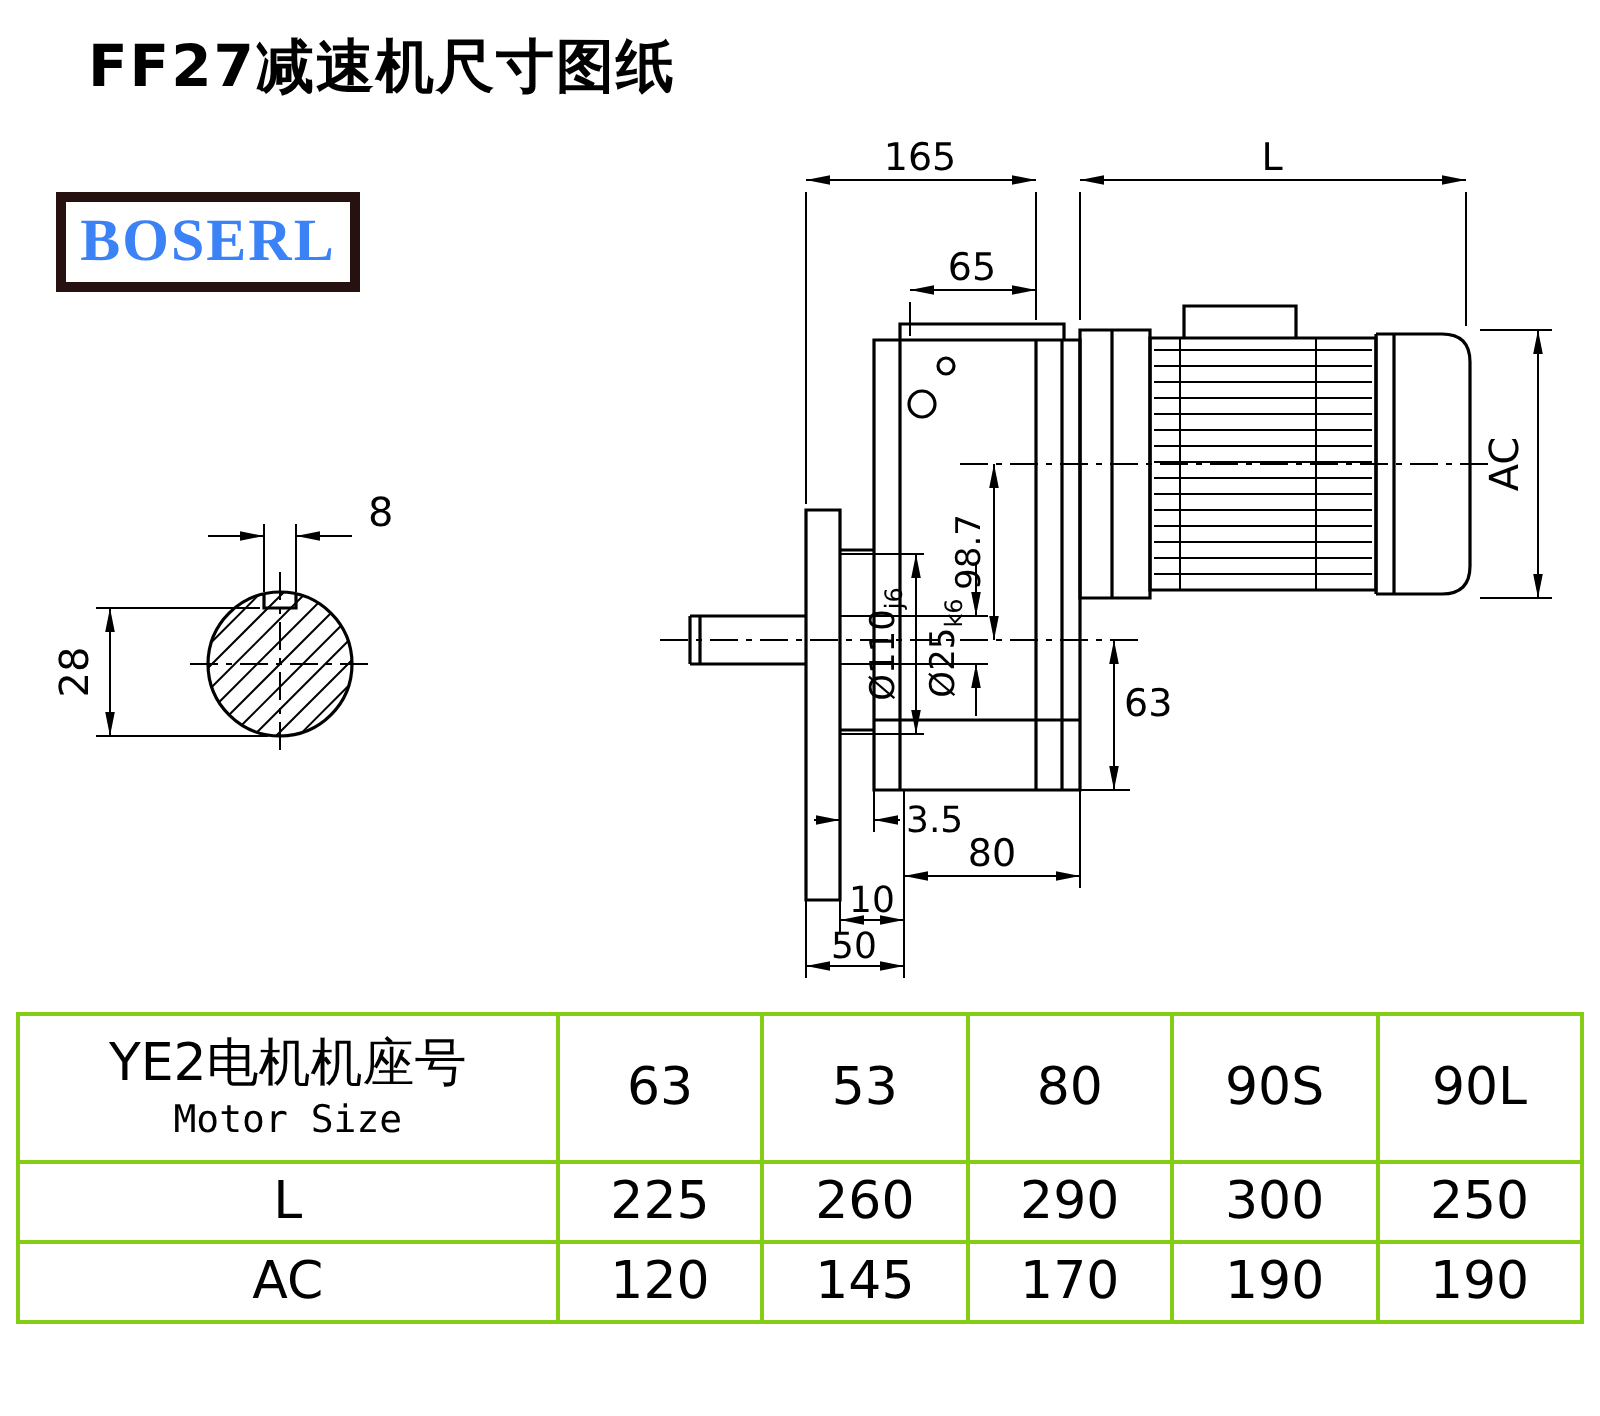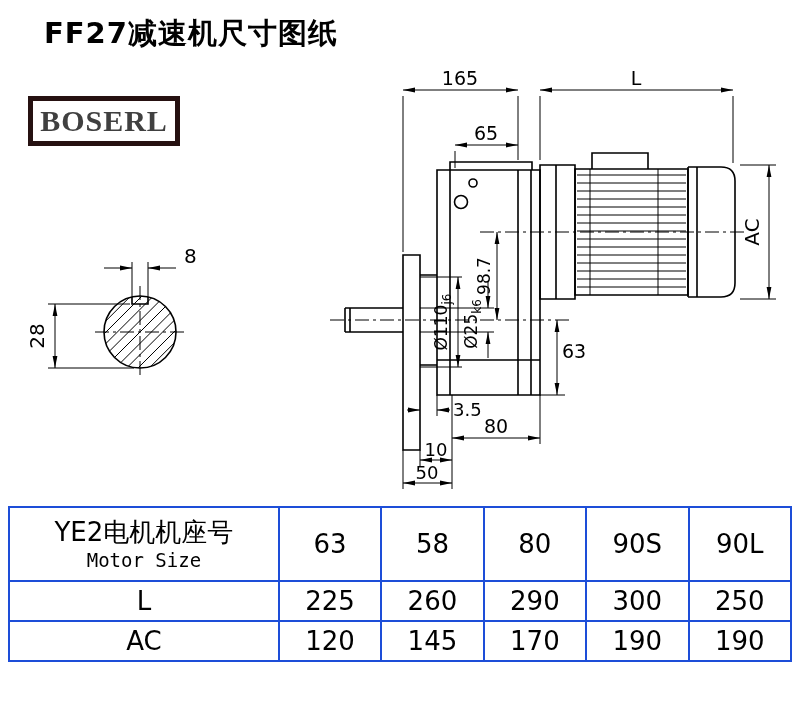--- a/index.html
+++ b/index.html
@@ -2,25 +2,25 @@
 <html><head>
 <meta charset="utf-8">
 <style>
   * { margin:0; padding:0; box-sizing:border-box; }
   html,body { width:800px; height:708px; background:#fff; }
   body { font-family:"DejaVu Sans","Liberation Sans",sans-serif; position:relative; color:#000; }
   .title { position:absolute; left:44px; top:14px; font-size:29px; font-weight:bold; letter-spacing:1px;text-align:center; }
   .logo { position:absolute; left:28px; top:96px; width:152px; height:50px; border:5px solid #261111;
           display:flex; align-items:center; justify-content:center; background:#fff; }
   .logo-text { font-family:"Liberation Serif","DejaVu Serif",serif; font-size:30px; font-weight:bold;
-               color:#404040; letter-spacing:1px; }
+               color:#3b82f6; letter-spacing:1px; }
   svg.drawing { position:absolute; left:0; top:62px; }
   table.spec { position:absolute; left:8px; top:506px; width:784px; border-collapse:collapse;
                table-layout:fixed; text-align:center; font-size:26px; }
-  .spec td { border:2px solid #1d4ed8; padding:0; vertical-align:middle; background:#fff; }
+  .spec td { border:2px solid #84cc16; padding:0; vertical-align:middle; background:#fff; }
   .spec .hdr-row td { height:74px; }
   .spec .data-row td { height:40px; }
   .hdr-cn { font-size:26px; line-height:1.25; }
   .hdr-en { font-family:"DejaVu Sans Mono","Liberation Mono",monospace; font-size:19px; line-height:1.2; }
 </style>
 </head>
 <body>
 
 <div class="title">FF27减速机尺寸图纸</div>
 
@@ -129,21 +129,21 @@
       <col style="width:13.1%">
       <col style="width:13.1%">
   </colgroup>
   <tbody>
     <tr class="hdr-row">
       <td>
         <div class="hdr-cn">YE2电机机座号</div>
         <div class="hdr-en">Motor Size</div>
       </td>
       <td>63</td>
-      <td>58</td>
+      <td>53</td>
       <td>80</td>
       <td>90S</td>
       <td>90L</td>
     </tr>
     <tr class="data-row">
       <td>L</td>
       <td>225</td>
       <td>260</td>
       <td>290</td>
       <td>300</td>

